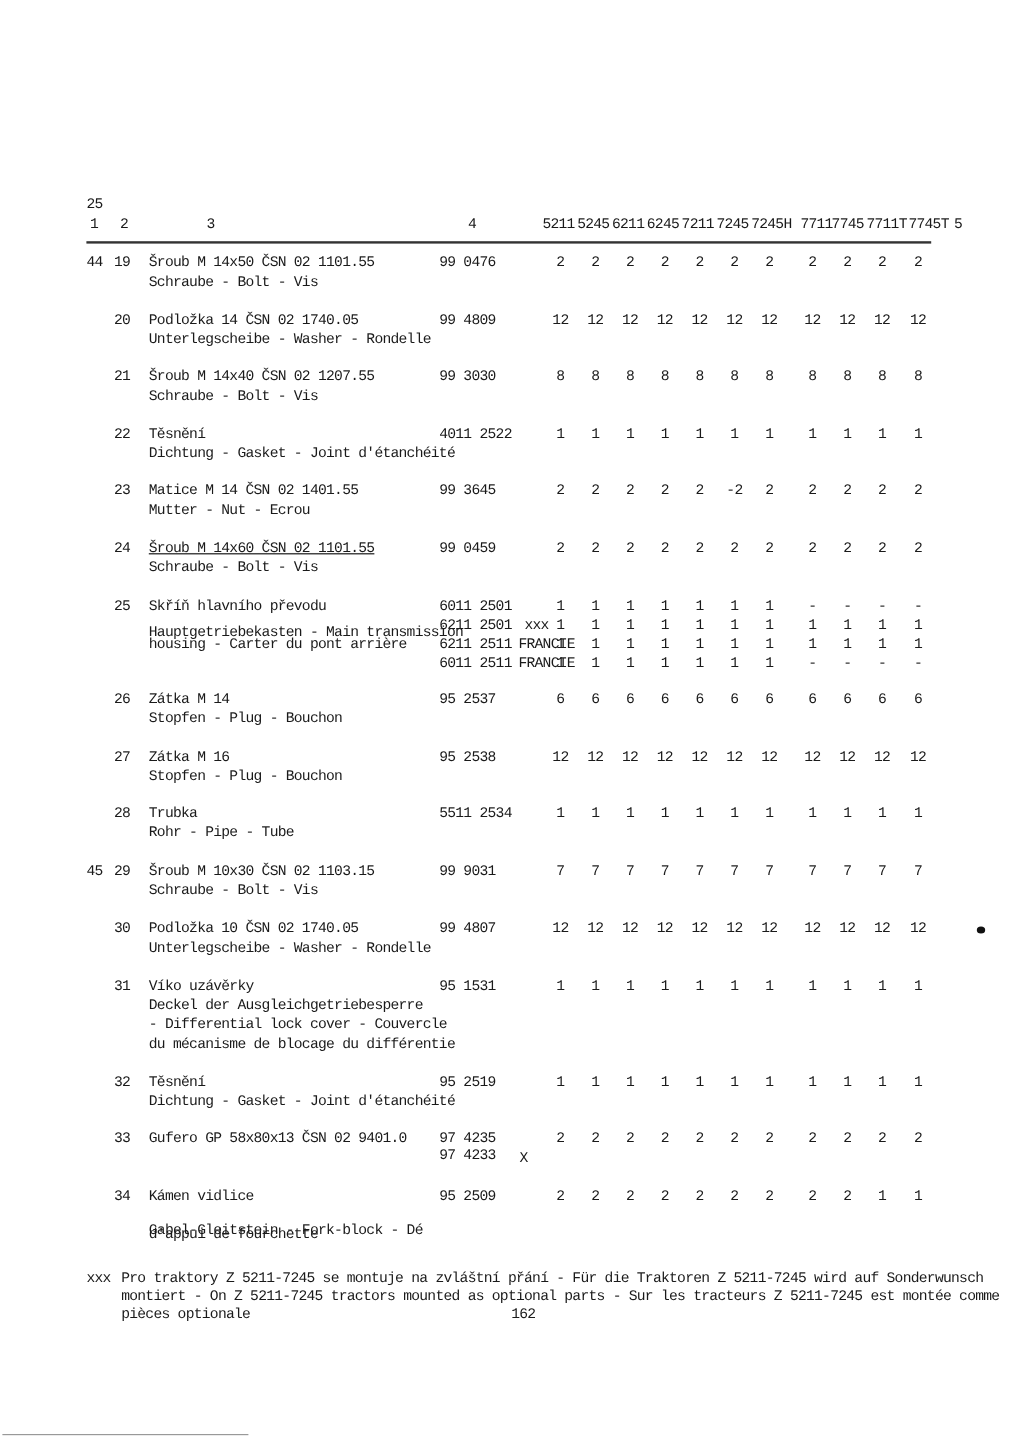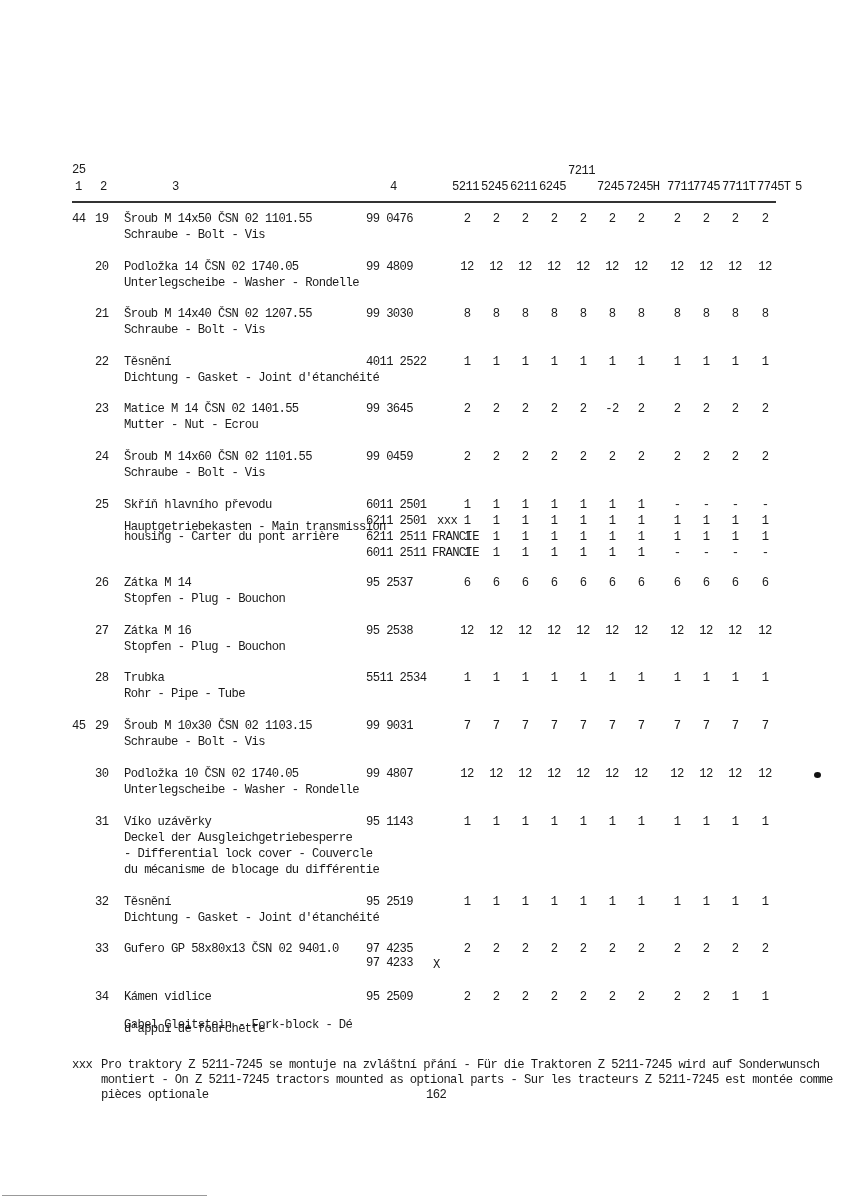--- a/index.html
+++ b/index.html
@@ -20,21 +20,21 @@
   <div class="abs" style="left:72px; top:162px;">25</div>
   <div class="abs" style="left:75px; top:179px;">1</div>
   <div class="abs" style="left:100px; top:179px;">2</div>
   <div class="abs" style="left:172px; top:179px;">3</div>
   <div class="abs" style="left:390px; top:179px;">4</div>
   <div id="model-headers">
       <div class="abs" style="left: 452px; top: 179px;">5211</div>
       <div class="abs" style="left: 481px; top: 179px;">5245</div>
       <div class="abs" style="left: 510px; top: 179px;">6211</div>
       <div class="abs" style="left: 539px; top: 179px;">6245</div>
-      <div class="abs" style="left: 568px; top: 163px; text-align: center;">7211</div>
+      <div class="abs" style="left: 568px; top: 179px; text-align: center;">7211</div>
       <div class="abs" style="left: 597px; top: 179px;">7245</div>
       <div class="abs" style="left: 626px; top: 179px;">7245H</div>
       <div class="abs" style="left: 667px; top: 179px;">7711</div>
       <div class="abs" style="left: 693px; top: 179px;">7745</div>
       <div class="abs" style="left: 722px; top: 179px;">7711T</div>
       <div class="abs" style="left: 757px; top: 179px;">7745T</div>
     </div>
   <div class="abs" style="left:795px; top:179px;">5</div>
   <div class="hdr-rule"></div>
 
@@ -120,21 +120,21 @@
         <div class="qty" style="left: 571px; top: 401px;">2</div>
         <div class="qty" style="left: 600px; top: 401px;">-2</div>
         <div class="qty" style="left: 629px; top: 401px;">2</div>
         <div class="qty" style="left: 665px; top: 401px;">2</div>
         <div class="qty" style="left: 694px; top: 401px;">2</div>
         <div class="qty" style="left: 723px; top: 401px;">2</div>
         <div class="qty" style="left: 753px; top: 401px;">2</div>
       </div>
       <div>
         <div class="abs" style="left: 95px; top: 449px;">24</div>
-        <div class="abs" style="left: 124px; top: 449px;">Šroub M 14x60 ČSN 02 1101.55</div>
+        <div class="abs" style="left: 124px; top: 449px; text-decoration: underline;">Šroub M 14x60 ČSN 02 1101.55</div>
         <div class="abs" style="left: 124px; top: 465px;">Schraube - Bolt - Vis</div>
         <div class="abs" style="left: 366px; top: 449px;">99 0459</div>
         <div class="qty" style="left: 455px; top: 449px;">2</div>
         <div class="qty" style="left: 484px; top: 449px;">2</div>
         <div class="qty" style="left: 513px; top: 449px;">2</div>
         <div class="qty" style="left: 542px; top: 449px;">2</div>
         <div class="qty" style="left: 571px; top: 449px;">2</div>
         <div class="qty" style="left: 600px; top: 449px;">2</div>
         <div class="qty" style="left: 629px; top: 449px;">2</div>
         <div class="qty" style="left: 665px; top: 449px;">2</div>
@@ -284,21 +284,21 @@
         <div class="qty" style="left: 694px; top: 766px;">12</div>
         <div class="qty" style="left: 723px; top: 766px;">12</div>
         <div class="qty" style="left: 753px; top: 766px;">12</div>
       </div>
       <div>
         <div class="abs" style="left: 95px; top: 814px;">31</div>
         <div class="abs" style="left: 124px; top: 814px;">Víko uzávěrky</div>
         <div class="abs" style="left: 124px; top: 830px;">Deckel der Ausgleichgetriebesperre</div>
         <div class="abs" style="left: 124px; top: 846px;">- Differential lock cover - Couvercle</div>
         <div class="abs" style="left: 124px; top: 862px;">du mécanisme de blocage du différentie</div>
-        <div class="abs" style="left: 366px; top: 814px;">95 1143</div>
+        <div class="abs" style="left: 366px; top: 814px;">95 1531</div>
         <div class="qty" style="left: 455px; top: 814px;">1</div>
         <div class="qty" style="left: 484px; top: 814px;">1</div>
         <div class="qty" style="left: 513px; top: 814px;">1</div>
         <div class="qty" style="left: 542px; top: 814px;">1</div>
         <div class="qty" style="left: 571px; top: 814px;">1</div>
         <div class="qty" style="left: 600px; top: 814px;">1</div>
         <div class="qty" style="left: 629px; top: 814px;">1</div>
         <div class="qty" style="left: 665px; top: 814px;">1</div>
         <div class="qty" style="left: 694px; top: 814px;">1</div>
         <div class="qty" style="left: 723px; top: 814px;">1</div>

